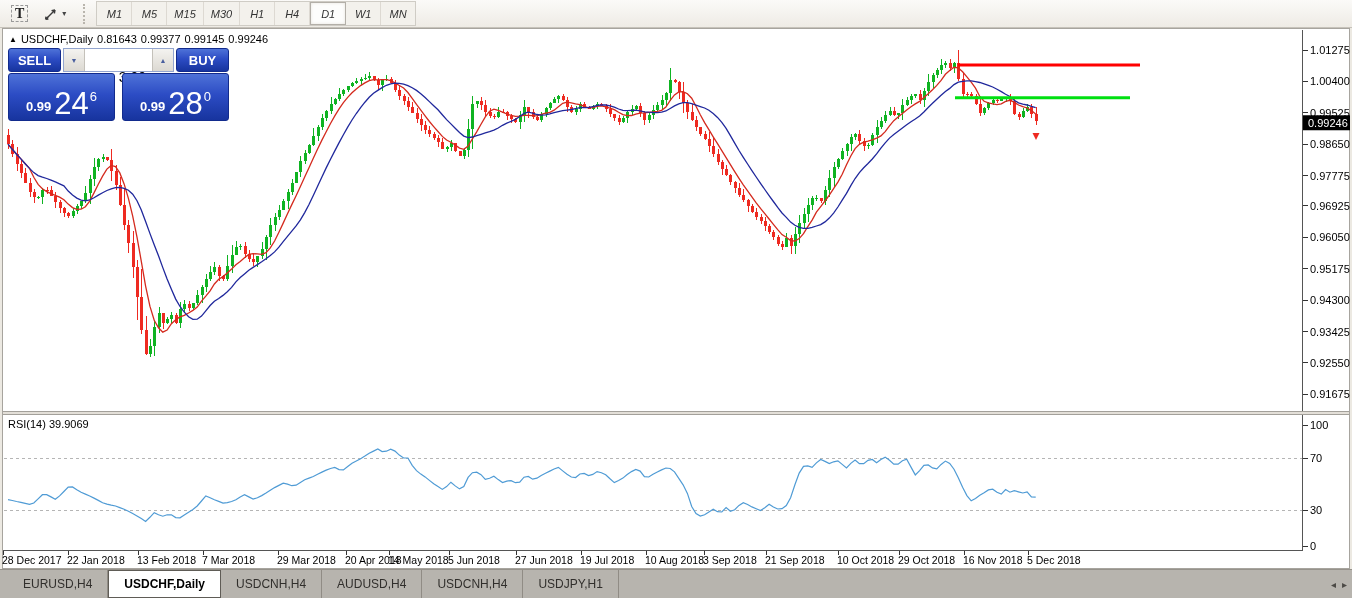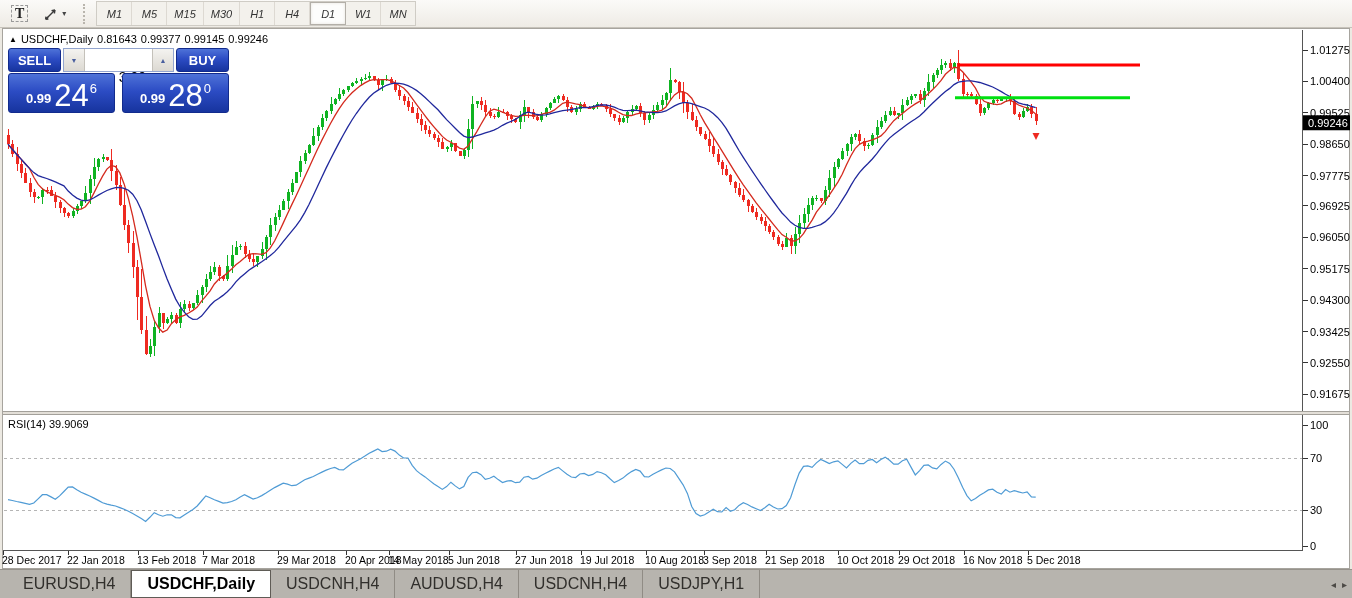--- a/index.html
+++ b/index.html
@@ -26,31 +26,31 @@
 
   
   .trade-panel{position:absolute;left:8px;top:48px;width:221px;z-index:5;}
   .tp-row1{display:flex;height:24px;margin-bottom:1px;}
   .btn-blue{background:linear-gradient(#4e72d8 0%,#2c4cc4 45%,#17349e 100%);border:1px solid #122b8d;border-radius:3px;color:#fff;display:flex;align-items:center;justify-content:center;box-sizing:border-box;}
   .sell-btn,.buy-btn{width:53px;font-size:13px;font-weight:bold;text-align:right;}
   .vol-spin{flex:1;margin:0 2px;display:flex;border:1px solid #93a5cf;background:#fff;box-sizing:border-box;}
   .spin-btn{width:21px;background:linear-gradient(#f4f3f0,#dcd9d2);border:none;border-right:1px solid #c4c1ba;display:flex;align-items:center;justify-content:center;font-size:7px;color:#4a5f9e;padding:0;}
   .spin-btn.up{border-right:none;border-left:1px solid #c4c1ba;}
   .vol-field{flex:1;font-size:14px;color:#000;display:flex;align-items:center;justify-content:flex-end;padding-right:6px;background:#fff;margin-top:28px;}
-  .tp-row2{display:flex;height:40px;gap:7px;}
+  .tp-row2{display:flex;height:48px;gap:7px;}
   .big-btn{flex:1;display:flex;align-items:flex-end;justify-content:center;padding-bottom:3px;}
   .big-btn .pfx{font-size:13px;font-weight:bold;margin-right:3px;margin-bottom:3px;}
   .big-btn .big{font-size:31px;line-height:26px;font-weight:normal;}
   .big-btn .sup{font-size:13px;position:relative;top:-13px;margin-left:1px;}
 
   .rsi-title{position:absolute;left:8px;top:418px;font-size:11px;color:#000;z-index:4;}
 
   
   .tabbar{position:absolute;left:0;top:569px;width:1352px;height:29px;background:#b7b4ae;border-top:1px solid #96928b;display:flex;align-items:stretch;box-sizing:border-box;padding-left:8px;z-index:6;}
-  .tab{font-size:16px;color:#312f2c;padding:4px 15px;display:flex;align-items:center;border-right:1px solid #908c85;}
+  .tab{font-size:12px;color:#312f2c;padding:4px 15px;display:flex;align-items:center;border-right:1px solid #908c85;}
   .tab.active{background:#fff;border:1px solid #5f5c56;border-right:1px solid #5f5c56;color:#000;font-weight:bold;}
   .tab-scroll{position:absolute;right:5px;top:0;height:100%;display:flex;align-items:center;gap:6px;color:#4c4a46;font-size:10px;}
   .tab-scroll span{cursor:default;}
 </style>
 </head>
 <body>
 
 <div class="screen">
 
   <div class="toolbar">

